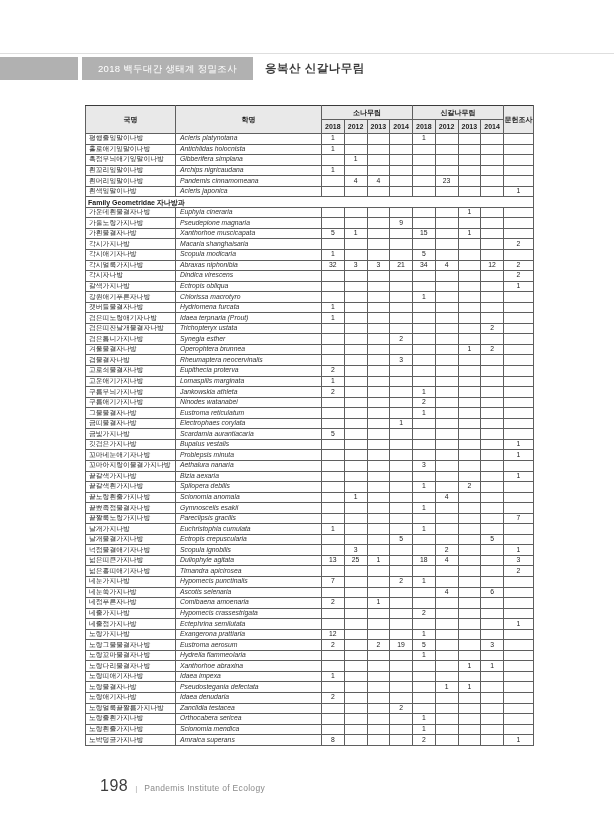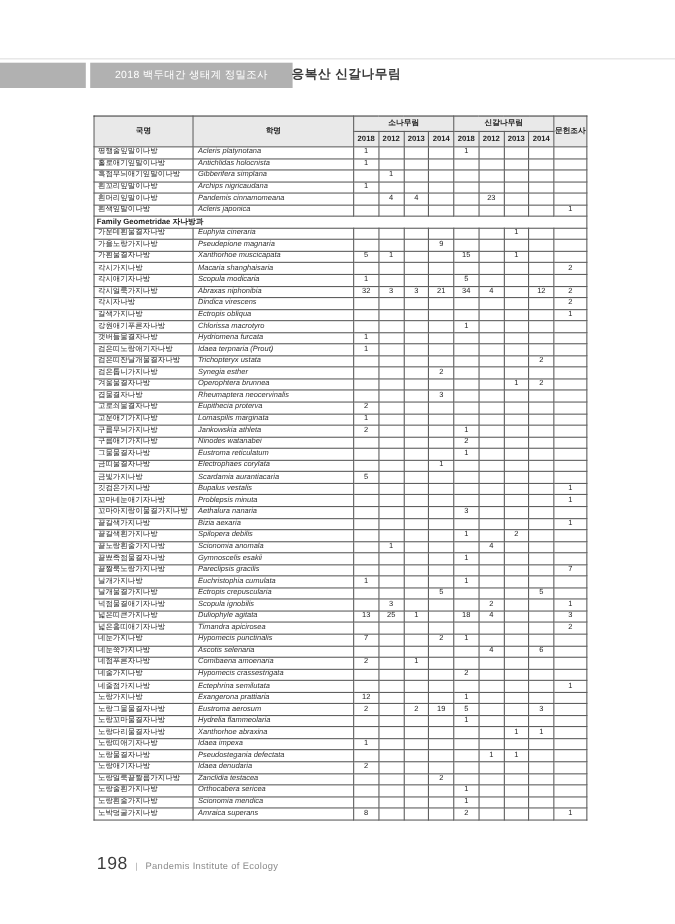--- a/index.html
+++ b/index.html
@@ -4,21 +4,21 @@
 <style>
   html,body{margin:0;padding:0;}
   body{
     width:614px;height:840px;position:relative;background:#ffffff;
     font-family:"Liberation Sans","DejaVu Sans",sans-serif;
     -webkit-font-smoothing:antialiased;color:#222;
   }
   .top-rule{position:absolute;left:0;top:53px;width:614px;height:1px;background:#dedede;}
   .band-left-bleed{position:absolute;left:0;top:57px;width:78px;height:23px;background:#b1b1b1;}
   .band-title-box{
-    position:absolute;left:82px;top:57px;width:184px;height:23px;background:#b1b1b1;
+    position:absolute;left:82px;top:57px;width:171px;height:23px;background:#b1b1b1;
     color:#ffffff;font-size:9.5px;line-height:23px;text-align:center;letter-spacing:0.3px;
   }
   .band-section{
     position:absolute;left:265px;top:57px;height:23px;line-height:23px;
     font-size:11.5px;font-weight:bold;color:#3b3b3b;letter-spacing:0.5px;
   }
   .tbl-wrap{position:absolute;left:85px;top:105px;width:448px;}
   table{border-collapse:collapse;table-layout:fixed;width:448px;}
   col.c-kr{width:90px;} col.c-sci{width:146px;}
   col.c-yr{width:22.75px;} col.c-lit{width:30px;}
@@ -26,21 +26,21 @@
   thead th{
     background:#e9e9e9;font-size:7px;font-weight:bold;color:#222;
     height:13px;padding:0;text-align:center;line-height:1;
   }
   thead tr.hdr-top th{border-top:1.5px solid #3a3a3a;}
   tbody td{height:9.55px;padding:0 1px;font-size:6.8px;line-height:1;color:#222;}
   td.kr{text-align:left;padding-left:3px;}
   td.sci{text-align:left;padding-left:4px;font-style:italic;color:#333;}
   td.num{text-align:center;}
   td.family-cell{font-weight:bold;text-align:left;padding-left:2px;font-size:7px;}
-  .footer{position:absolute;left:88px;top:777px;display:flex;align-items:baseline;}
+  .footer{position:absolute;left:100px;top:777px;display:flex;align-items:baseline;}
   .footer .pageno{font-size:16px;color:#3d3d3d;letter-spacing:0.5px;}
   .footer .sep{font-size:8px;color:#aaaaaa;margin:0 7px;}
   .footer .inst{font-size:8.5px;color:#8a8a8a;letter-spacing:0.3px;}
 </style>
 </head>
 <body>
 
 <div class="top-rule"></div>
 <div class="band-left-bleed"></div>
 <div class="band-title-box">

